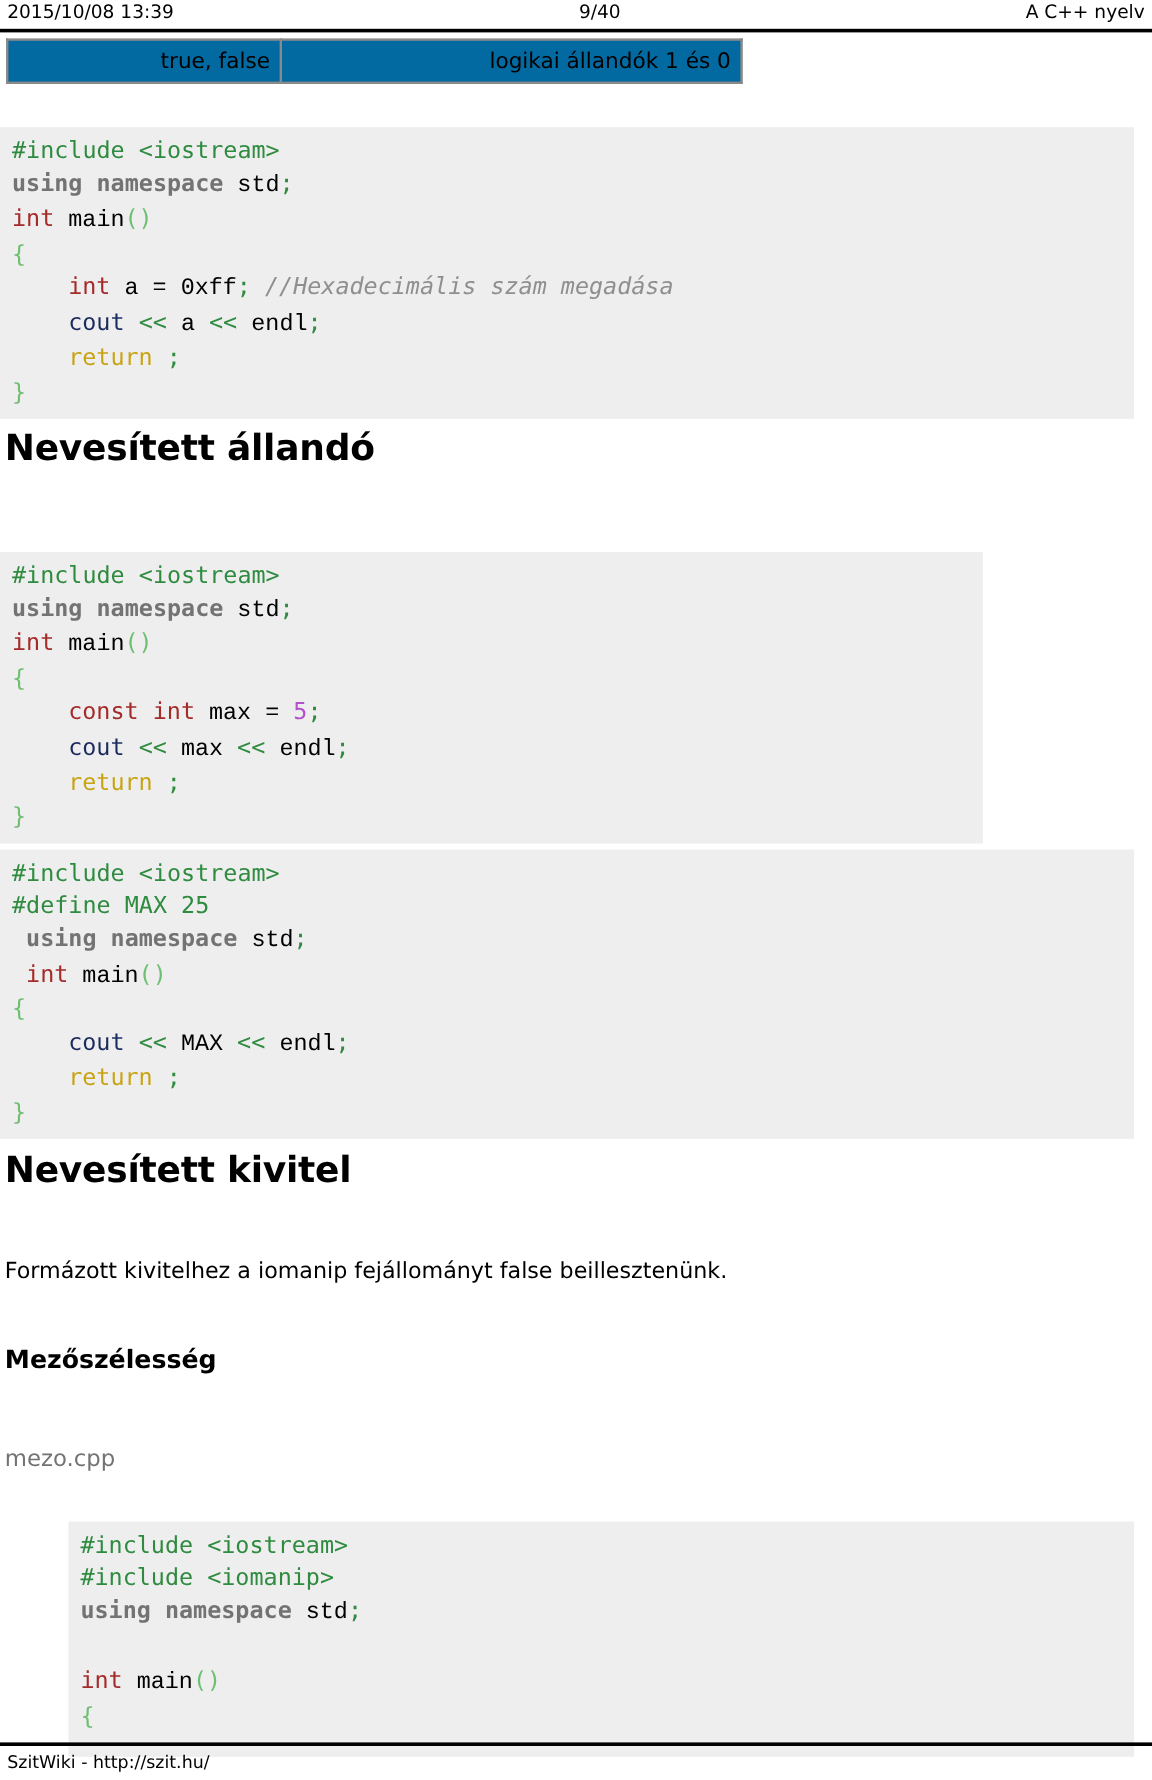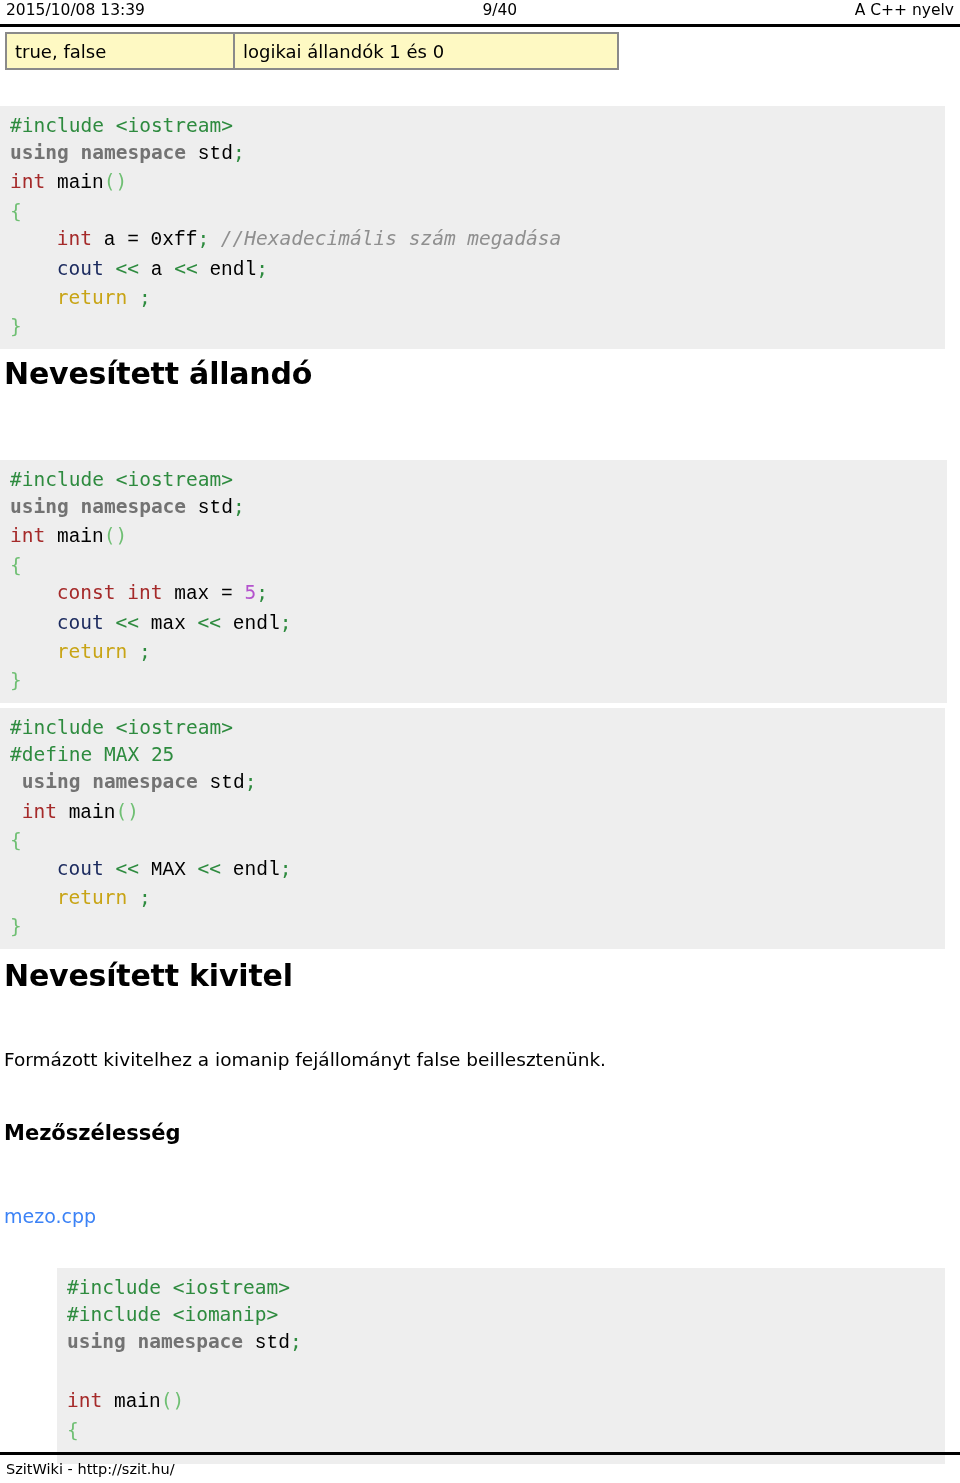--- a/index.html
+++ b/index.html
@@ -43,42 +43,42 @@
   
   .kv-table {
     position: absolute;
     left: 5px; top: 32px;
     border-collapse: collapse;
     table-layout: fixed;
   }
   .kv-table td {
     border: 2px solid #8a8a8a;
     height: 36px;
-    text-align: left;
+    text-align: right;
     vertical-align: middle;
     font-size: 18px;
     padding: 2px 8px;
-    background: #fef9c3;
+    background: #0369a1;
   }
   .kv-table td.c1 { width: 228px; }
   .kv-table td.c2 { width: 384px; }
 
   
   .code {
     position: absolute;
     background: #eeeeee;
     font-family: "DejaVu Sans Mono", "Liberation Mono", monospace;
     font-size: 19.5px;
     line-height: 27.4px;
     white-space: pre;
     padding: 6px 10px 8px 10px;
     color: #000000;
   }
   .code-1 { left: 0;   top: 86px;   width: 945px; }
-  .code-2 { left: 0;   top: 440px;  width: 947px; }
+  .code-2 { left: 0;   top: 440px;  width: 819px; }
   .code-3 { left: 0;   top: 688px;  width: 945px; }
   .code-4 { left: 57px; top: 1248px; width: 888px; height: 196px; }
 
   
   .s-pre   { color: #2e8b3f; }   
   .s-kw    { color: #737373; font-weight: bold; }  
   .s-type  { color: #a52a2a; }   
   .s-punc  { color: #6fbf73; }   
   .s-op    { color: #2e8b3f; }   
   .s-ret   { color: #c8a415; }   
@@ -113,21 +113,21 @@
     margin: 0;
     font-size: 18.5px;
     line-height: 24px;
   }
   .p-iomanip { left: 4px; top: 1048px; }
 
   a.filelink {
     position: absolute;
     left: 4px; top: 1205px;
     font-size: 19px;
-    color: #3b82f6;
+    color: #737373;
     text-decoration: none;
   }
 
   
   .footer-rule {
     position: absolute;
     left: 0; top: 1452px;
     width: 960px;
     height: 3px;
     background: #000000;

